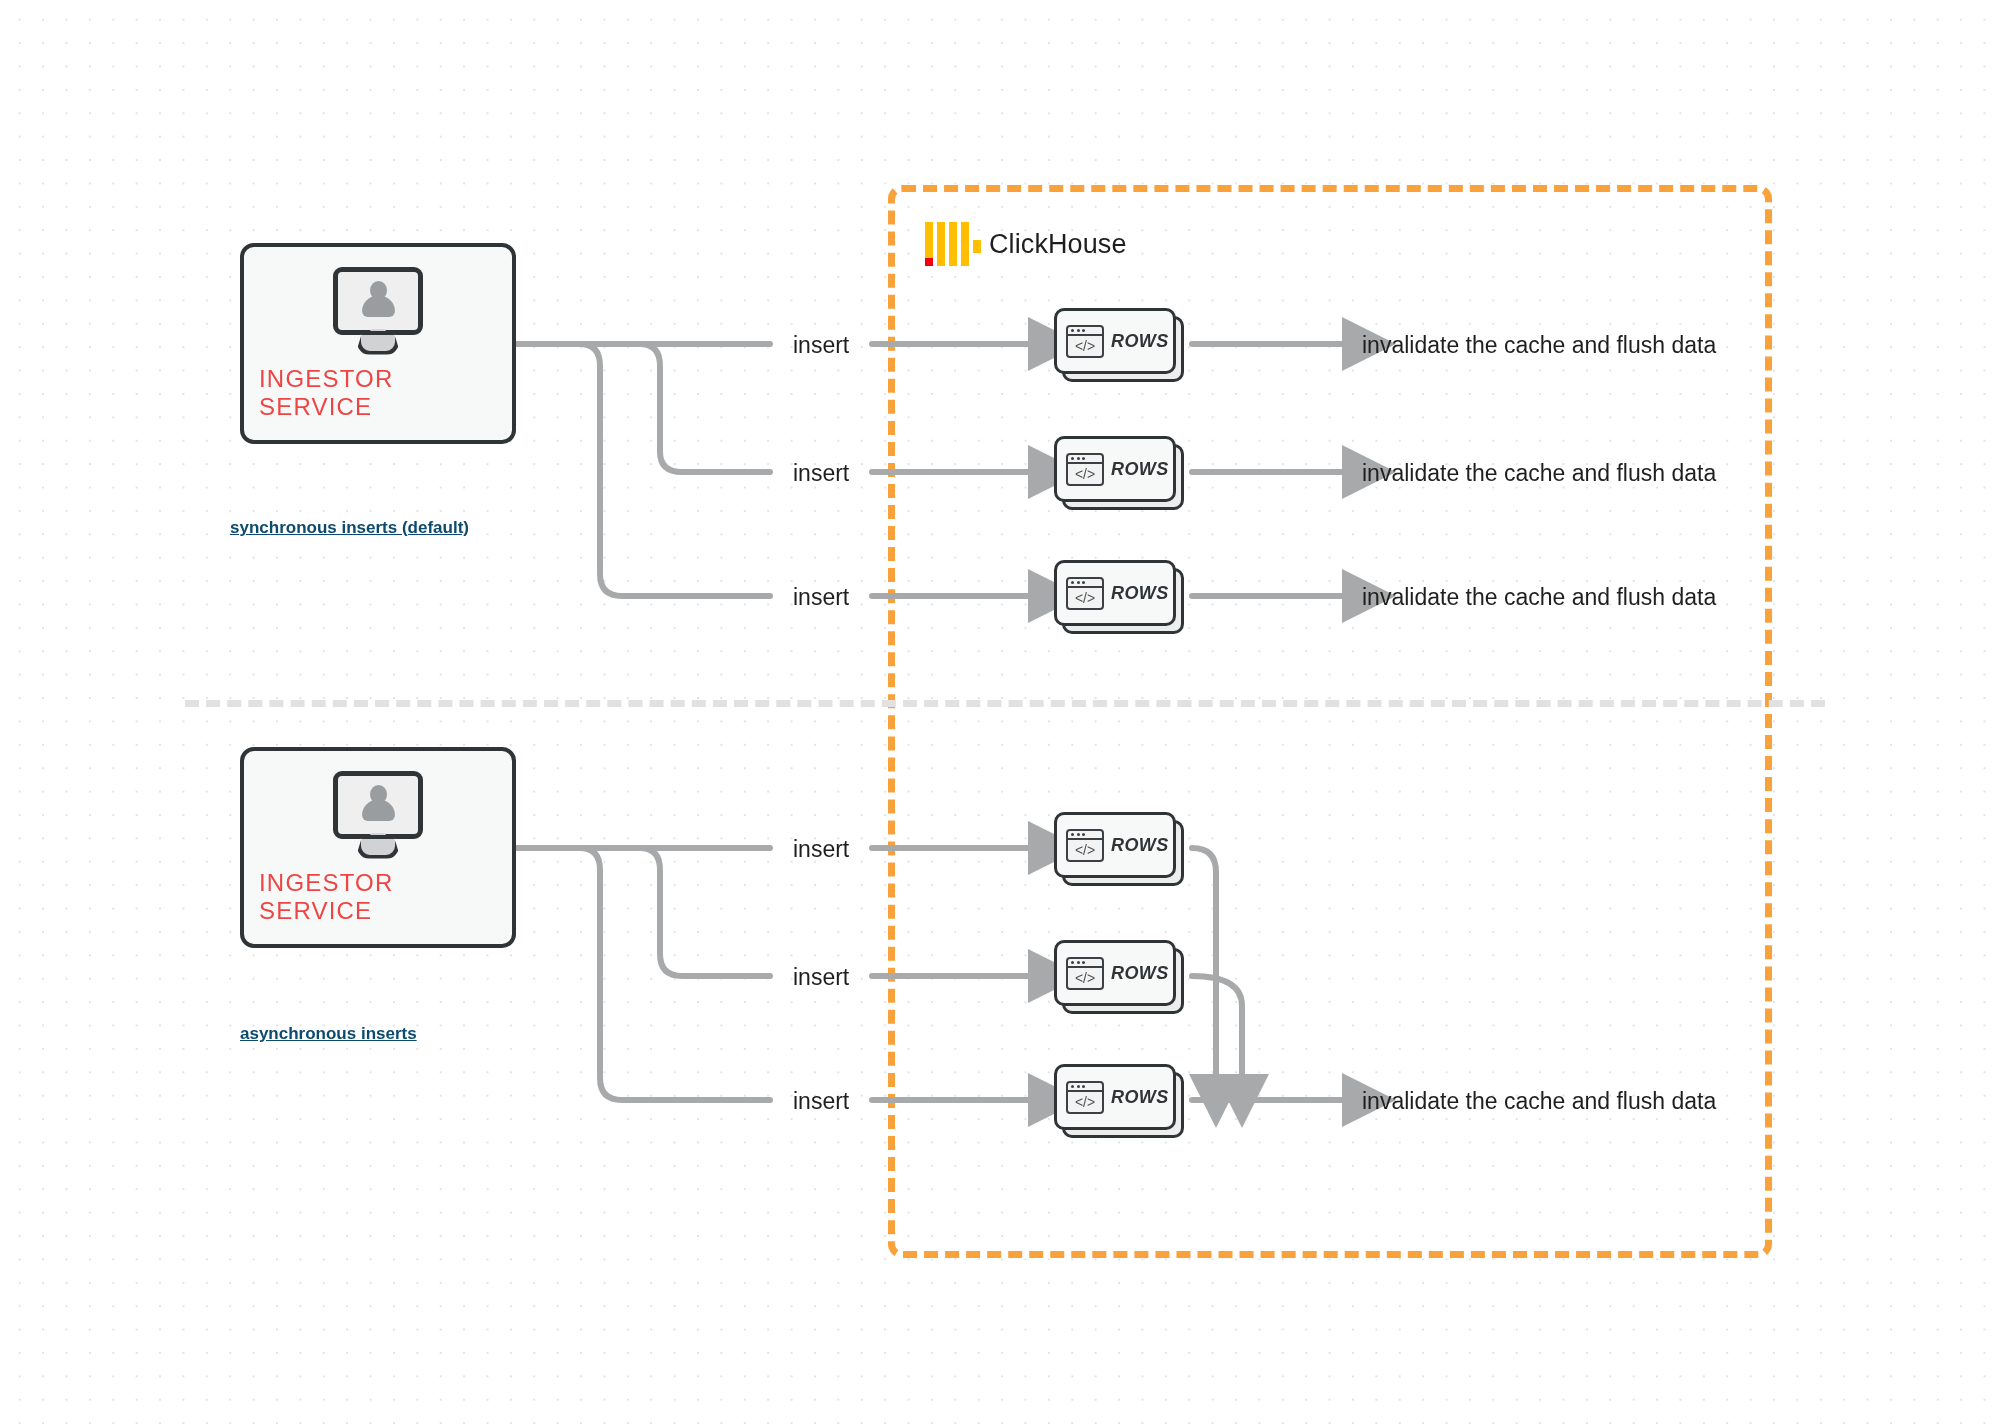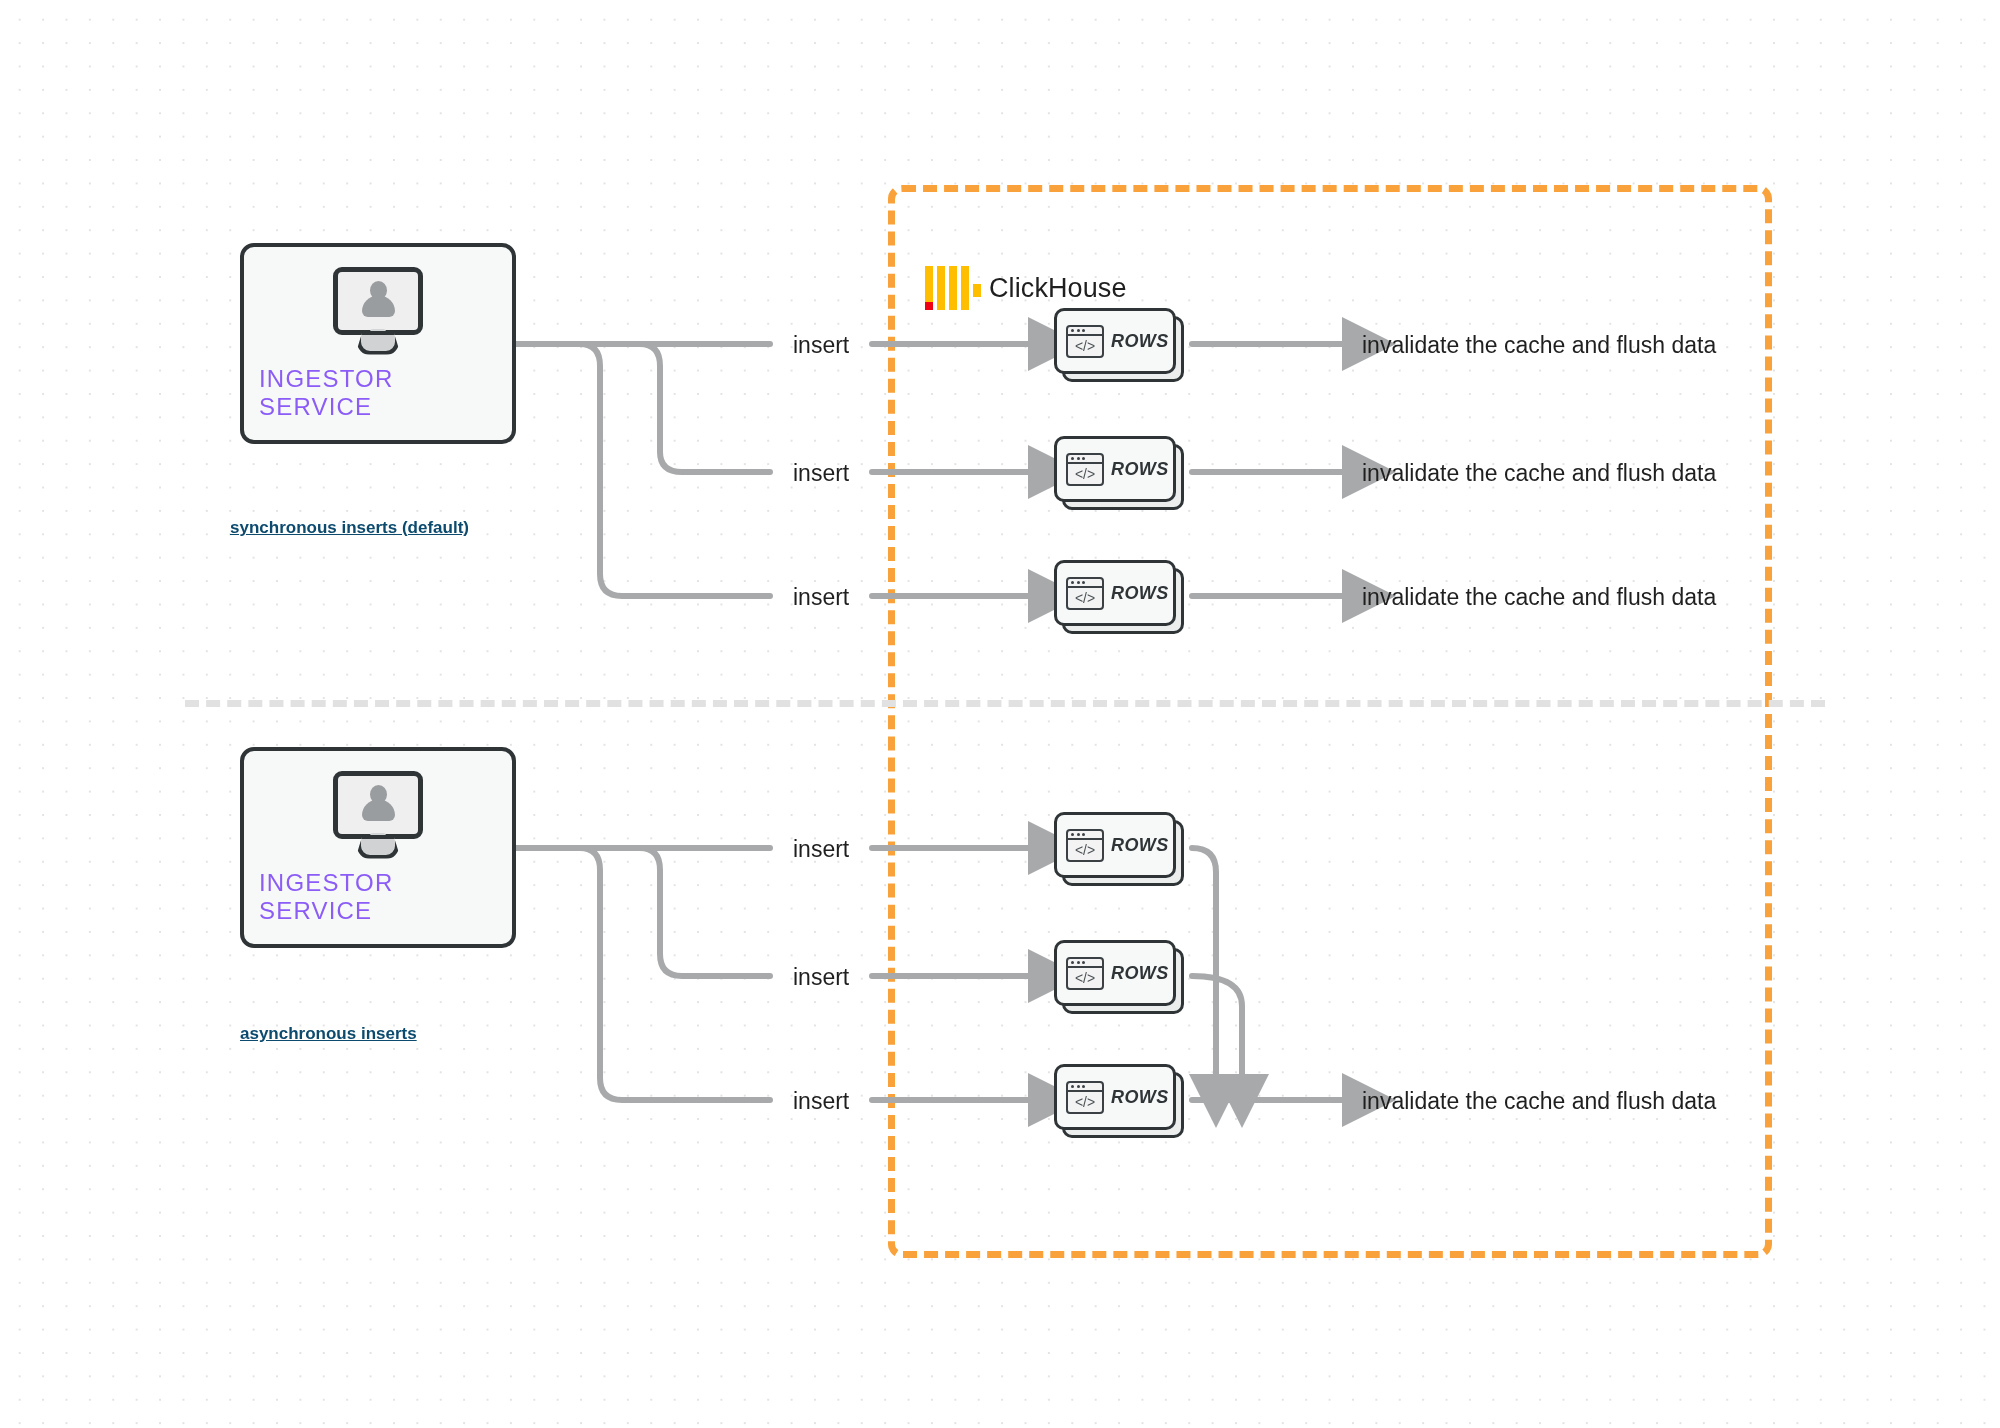--- a/index.html
+++ b/index.html
@@ -41,21 +41,21 @@
   .node-box{
     position:absolute;
     box-sizing:border-box;
     background:#f7f8f8;
     border:4px solid #2f3437;
     border-radius:14px;
     display:flex;flex-direction:column;align-items:center;justify-content:center;
     gap:6px;
   }
   .node-box .label{
-    font-size:24px;color:#8b5cf6;letter-spacing:1.2px;margin-left:15px;
+    font-size:24px;color:#ef4444;letter-spacing:1.2px;margin-left:15px;
   }
   .monitor{position:relative;width:98px;height:92px;}
   .monitor .screen{
     position:absolute;left:4px;top:0;width:90px;height:68px;
     border:5px solid #2f3437;border-radius:9px;background:#efefef;box-sizing:border-box;
   }
   .monitor .person{
     position:absolute;left:33px;top:14px;width:32px;height:31px;
   }
   .monitor .person .head{
@@ -100,21 +100,21 @@
     position:absolute;height:0;border-top:7px dashed #e1e1e1;
   }
 </style>
 </head>
 <body>
 
 <div class="canvas">
 
   <div class="ch-frame" style="left:888px;top:185px;width:884px;height:1073px;"></div>
 
-  <div class="ch-logo" style="left:925px;top:222px;margin-top:44px;">
+  <div class="ch-logo" style="left:925px;top:222px;">
     <div class="ch-mark">
       <i></i>
         <i></i>
         <i></i>
         <i></i>
       <div class="red"></div>
       <div class="dot"></div>
     </div>
     <div class="ch-name">ClickHouse</div>
   </div>

